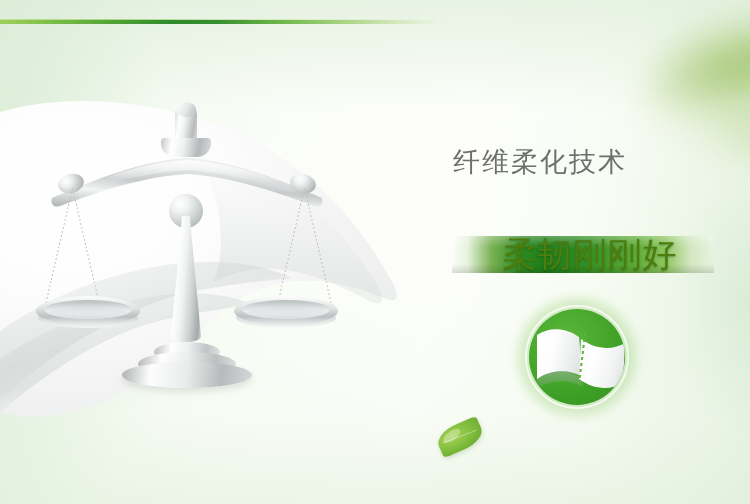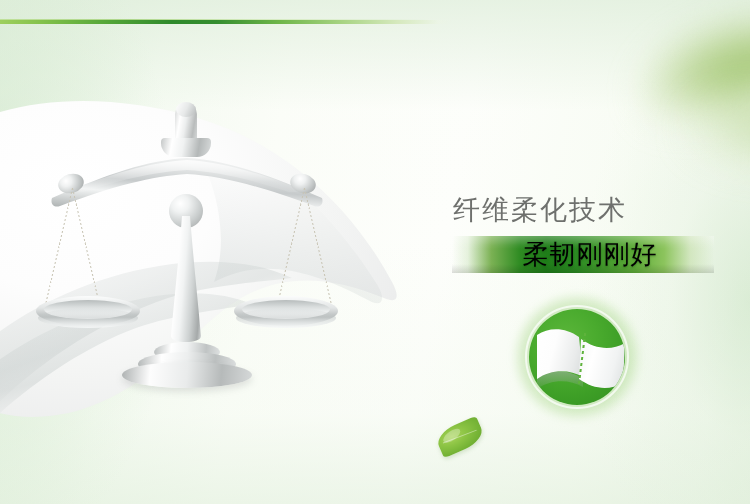--- a/index.html
+++ b/index.html
@@ -324,21 +324,20 @@
   .headline {
     position: absolute;
     left: 370px; top: 142px;
     width: 340px;
     text-align: center;
     color: #6e706d;
     font-size: 27px;
     line-height: 40px;
     letter-spacing: 2px;
     white-space: nowrap;
-    margin-top: 48px;
   }
   .headline .ln { display: block; }
 
   
   .green-banner {
     position: absolute;
     left: 452px; top: 236px;
     width: 262px; height: 37px;
   }
   .gb-fill {
@@ -375,22 +374,22 @@
       rgba(0,0,0,0.00) 100%);
   }
   .gb-text {
     position: absolute;
     inset: 0;
     display: flex;
     align-items: center;
     justify-content: center;
     padding-left: 14px;
     box-sizing: border-box;
-    color: #000000;
-    font-size: 26px;
+    color: #4d7c0f;
+    font-size: 34px;
     letter-spacing: 1px;
     white-space: nowrap;
     text-shadow: 0 1px 2px rgba(20,70,15,0.40);
   }
 
   
   .logo-circle {
     position: absolute;
     left: 529px; top: 309px;
     width: 96px; height: 96px;

